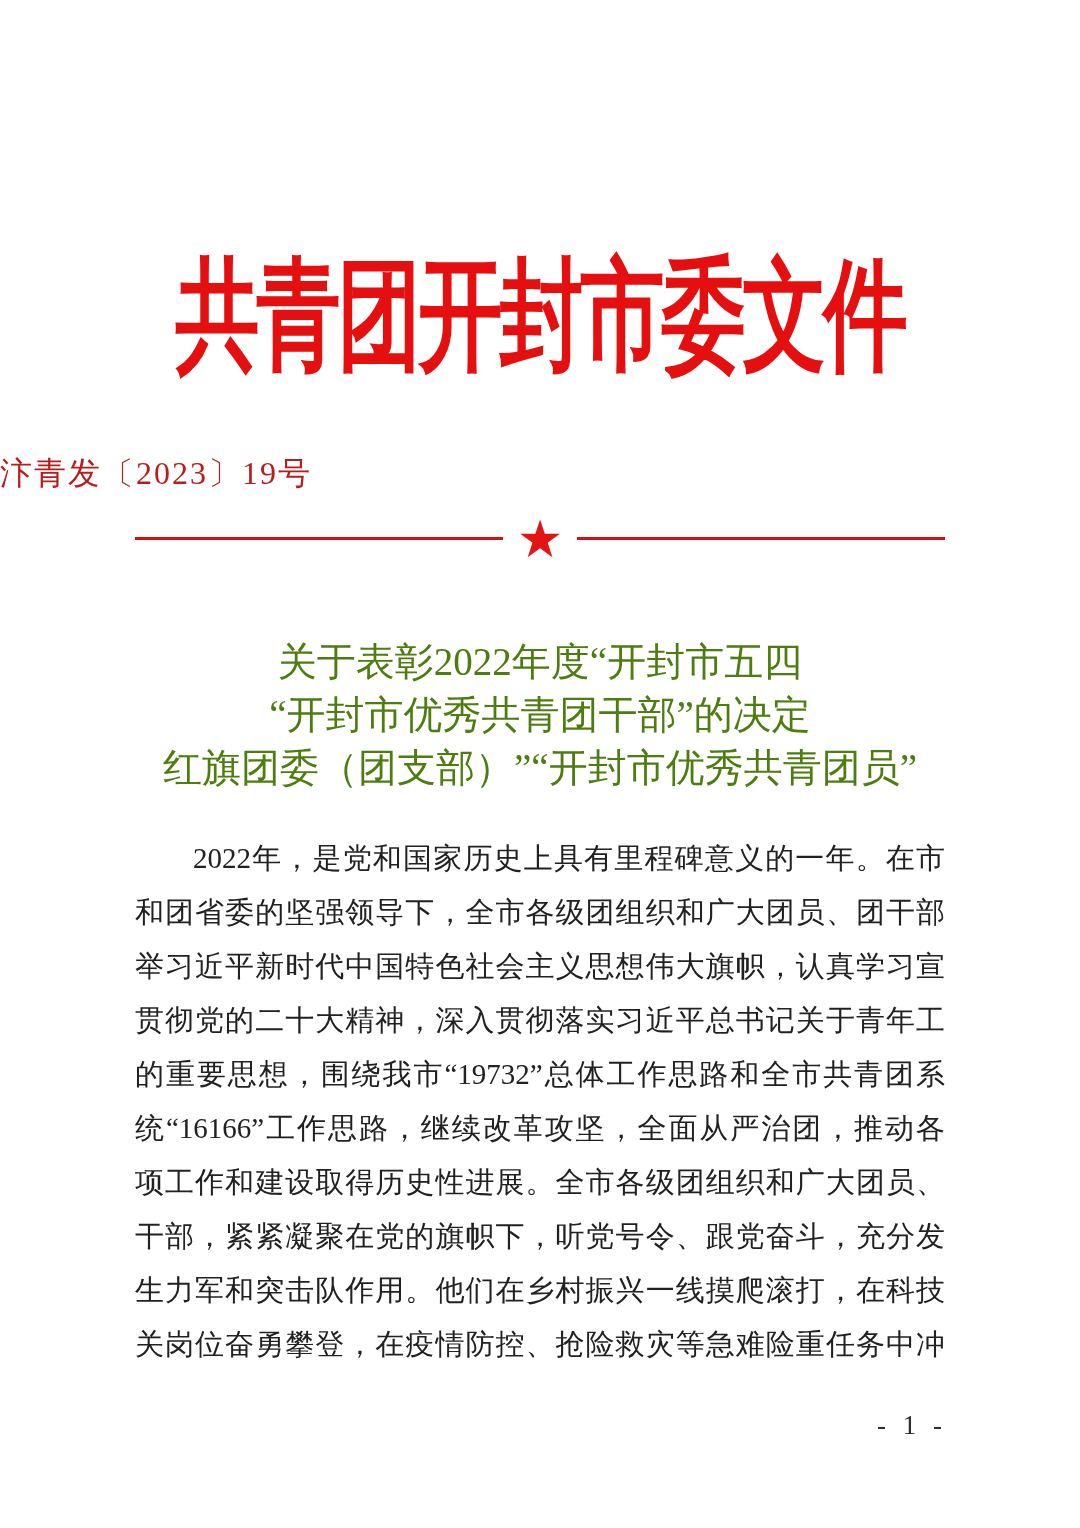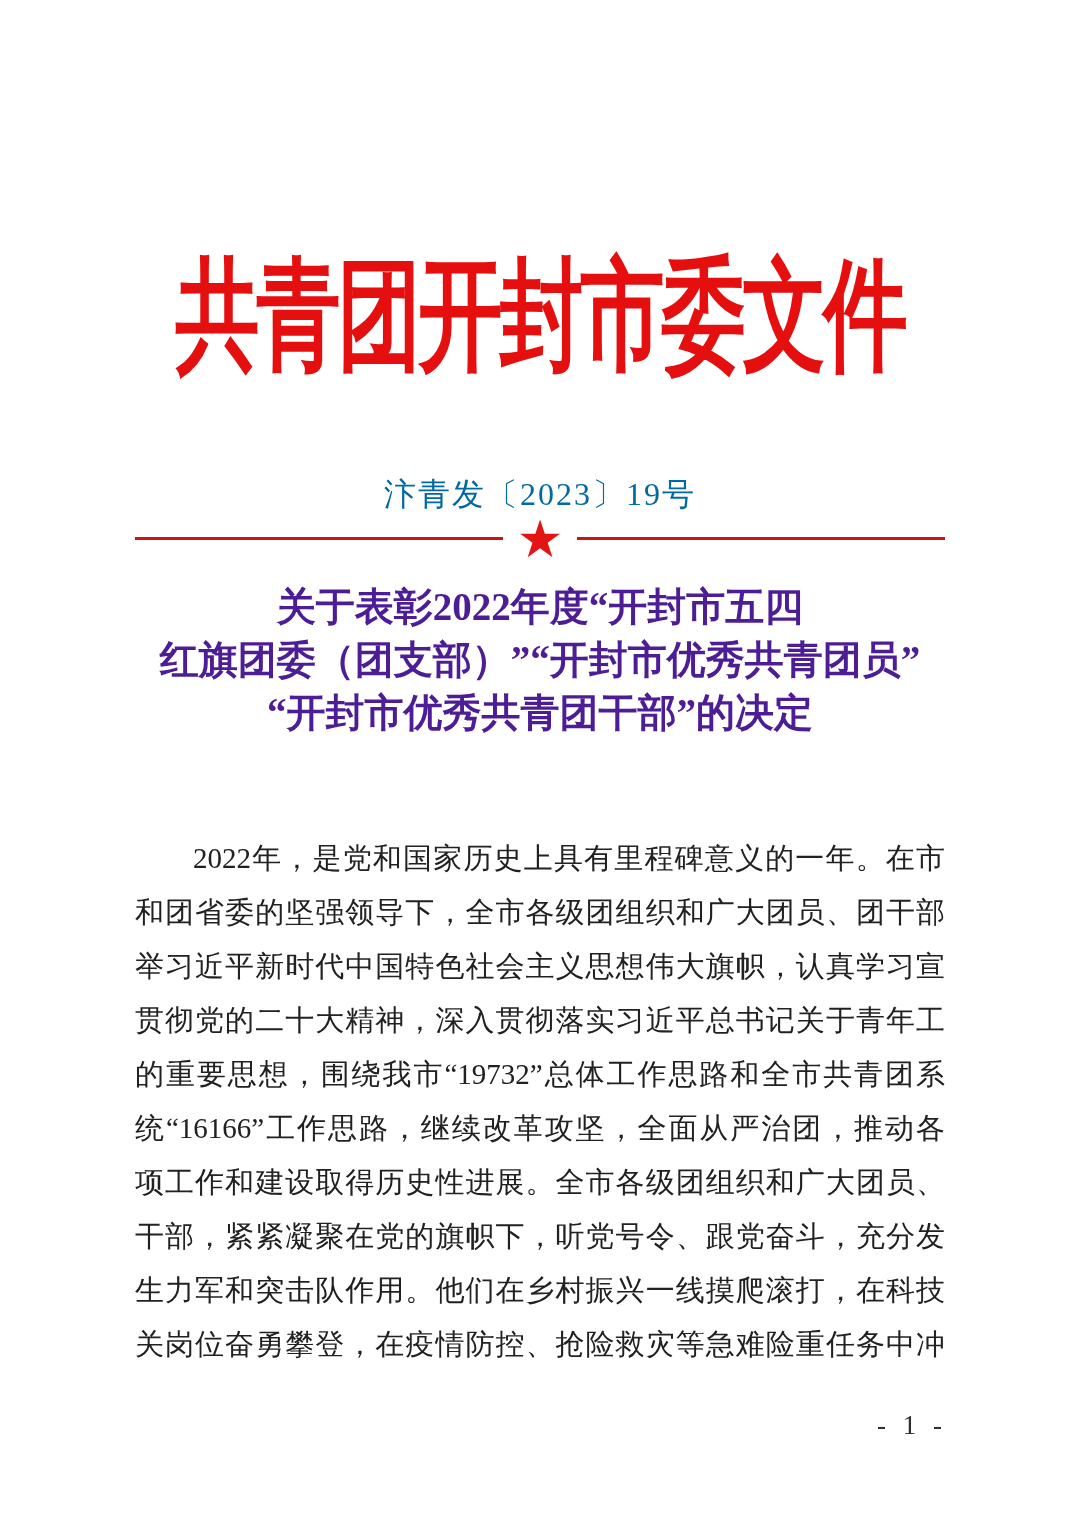--- a/index.html
+++ b/index.html
@@ -31,29 +31,28 @@
     letter-spacing: -3px;
     color: #e60f0f;
     transform: scaleY(1.45);
     transform-origin: 50% 50%;
     white-space: nowrap;
   }
 
   
   .doc-number {
     position: absolute;
-    top: 470px;
+    top: 449px;
     left: 0;
     width: 100%;
     height: 48px;
     line-height: 48px;
-    text-align: center;
     font-size: 32px;
     letter-spacing: 2px;
-    color: #0369a1;
+    color: #b91c1c;
   }
 
   
   .rule-row {
     position: absolute;
     top: 516px;
     left: 135px;
     width: 810px;
     height: 44px;
     display: flex;
@@ -69,28 +68,28 @@
     font-family: "DejaVu Sans", sans-serif;
     font-size: 52px;
     line-height: 44px;
     color: #e51414;
     margin-top: 2px;
   }
 
   
   .heading {
     position: absolute;
-    top: 580px;
+    top: 635px;
     left: 0;
     width: 100%;
     text-align: center;
     font-size: 39px;
-    font-weight: bold;
+    font-weight: normal;
     line-height: 53px;
-    color: #4c1d95;
+    color: #4d7c0f;
     white-space: nowrap;
   }
 
   
   .body-block {
     position: absolute;
     top: 831px;
     left: 135px;
     width: 810px;
     font-size: 29px;
@@ -129,22 +128,22 @@
   <div class="doc-number">汴青发〔2023〕19号</div>
 
   <div class="rule-row">
     <div class="rule-bar"></div>
     <div class="star">★</div>
     <div class="rule-bar"></div>
   </div>
 
   <div class="heading">
     <div>关于表彰2022年度“开封市五四</div>
+    <div>“开封市优秀共青团干部”的决定</div>
     <div>红旗团委（团支部）”“开封市优秀共青团员”</div>
-    <div>“开封市优秀共青团干部”的决定</div>
   </div>
 
   <div class="body-block">
     <div class="body-line indent">2022年，是党和国家历史上具有里程碑意义的一年。在市委</div>
     <div class="body-line">和团省委的坚强领导下，全市各级团组织和广大团员、团干部高</div>
     <div class="body-line">举习近平新时代中国特色社会主义思想伟大旗帜，认真学习宣传</div>
     <div class="body-line">贯彻党的二十大精神，深入贯彻落实习近平总书记关于青年工作</div>
     <div class="body-line">的重要思想，围绕我市“19732”总体工作思路和全市共青团系</div>
     <div class="body-line">统“16166”工作思路，继续改革攻坚，全面从严治团，推动各</div>
     <div class="body-line">项工作和建设取得历史性进展。全市各级团组织和广大团员、团</div>

